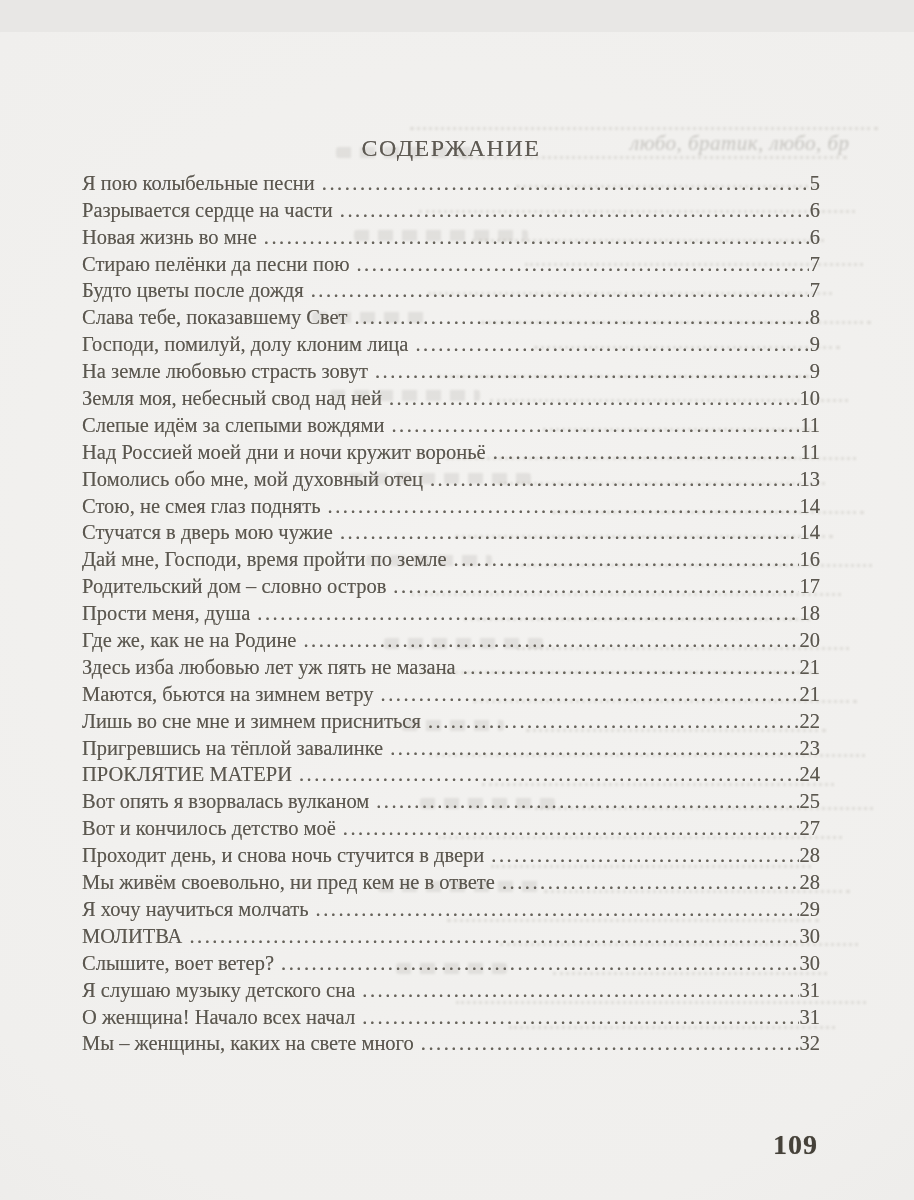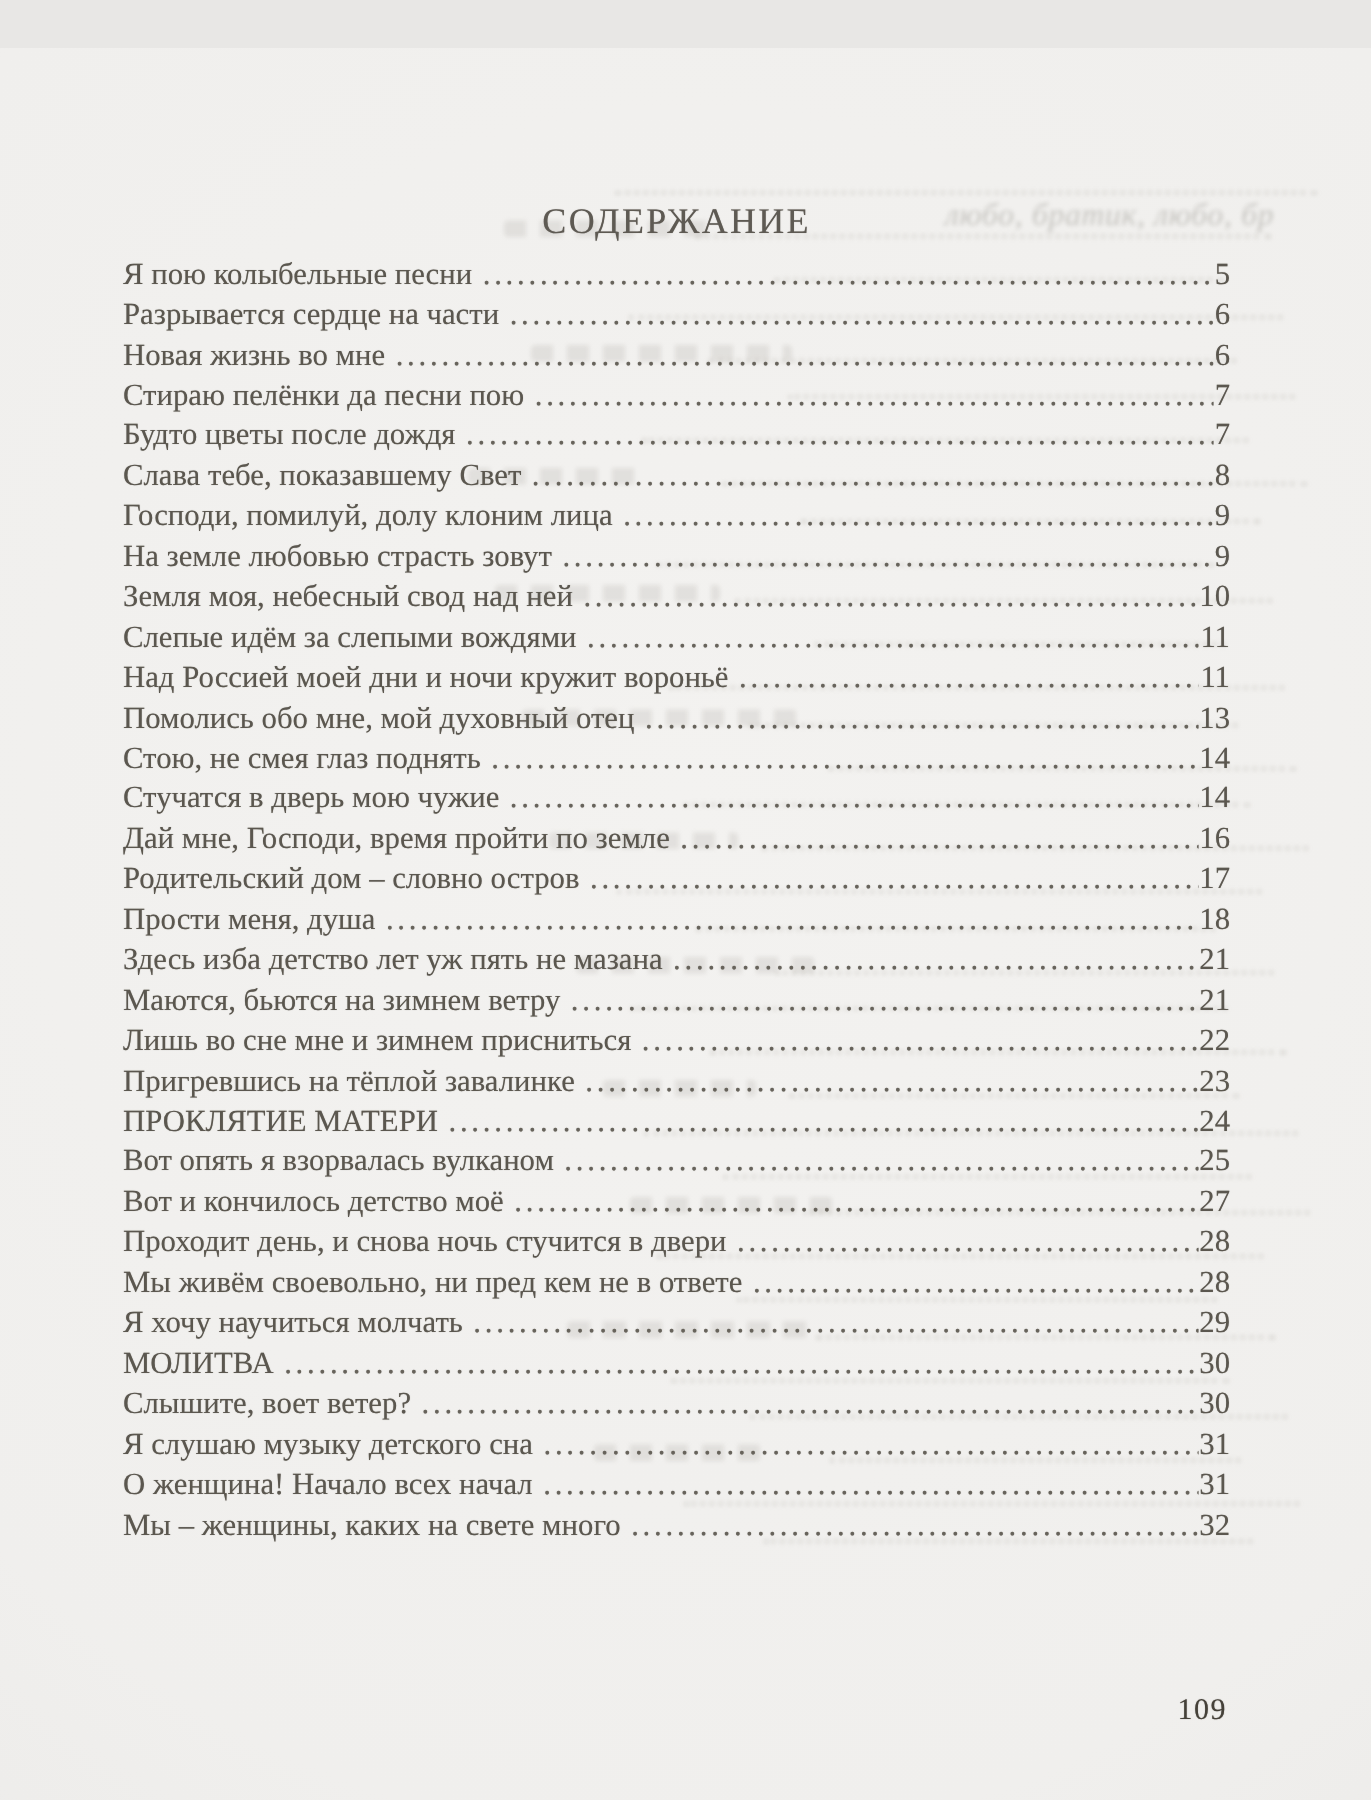--- a/index.html
+++ b/index.html
@@ -63,21 +63,21 @@
     flex:1;overflow:hidden;
     letter-spacing:2.5px;
     color:#67635b;
   }
   .toc-row .leader::after{
     content:"........................................................................................................................................................";
   }
   .toc-row .p{padding-left:1px;}
   .page-number{
     position:absolute;top:1097px;right:96px;
-    font-size:20px;font-weight:normal;letter-spacing:1px;
+    font-size:28px;font-weight:bold;letter-spacing:1px;
     color:#454139;
     text-shadow:0 0 0.7px rgba(69,65,57,0.5);
   }
 </style>
 </head>
 <body>
 
 <div class="page">
 
   <div class="ghost-layer">
@@ -211,21 +211,26 @@
     <span class="t">Родительский дом – словно остров</span>
     <span class="leader"></span>
     <span class="p">17</span>
   </div>
       <div class="toc-row">
     <span class="t">Прости меня, душа</span>
     <span class="leader"></span>
     <span class="p">18</span>
   </div>
       <div class="toc-row">
-    <span class="t">Здесь изба детство лет уж пять не мазана</span>
+    <span class="t">Где же, как не на Родине</span>
+    <span class="leader"></span>
+    <span class="p">20</span>
+  </div>
+      <div class="toc-row">
+    <span class="t">Здесь изба любовью лет уж пять не мазана</span>
     <span class="leader"></span>
     <span class="p">21</span>
   </div>
       <div class="toc-row">
     <span class="t">Маются, бьются на зимнем ветру</span>
     <span class="leader"></span>
     <span class="p">21</span>
   </div>
       <div class="toc-row">
     <span class="t">Лишь во сне мне и зимнем присниться</span>

